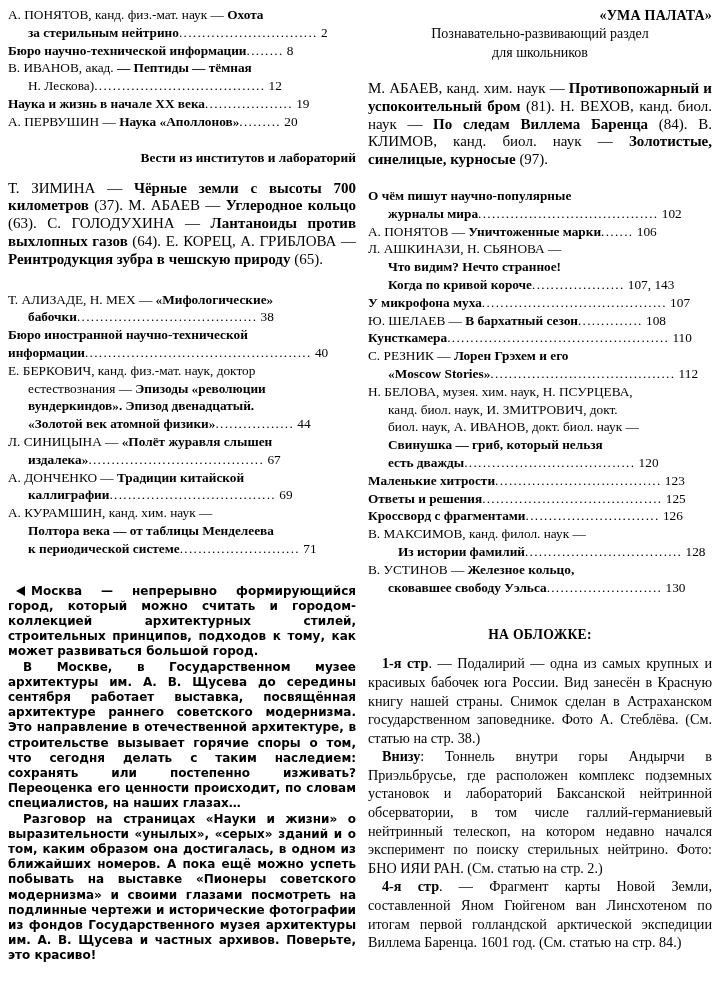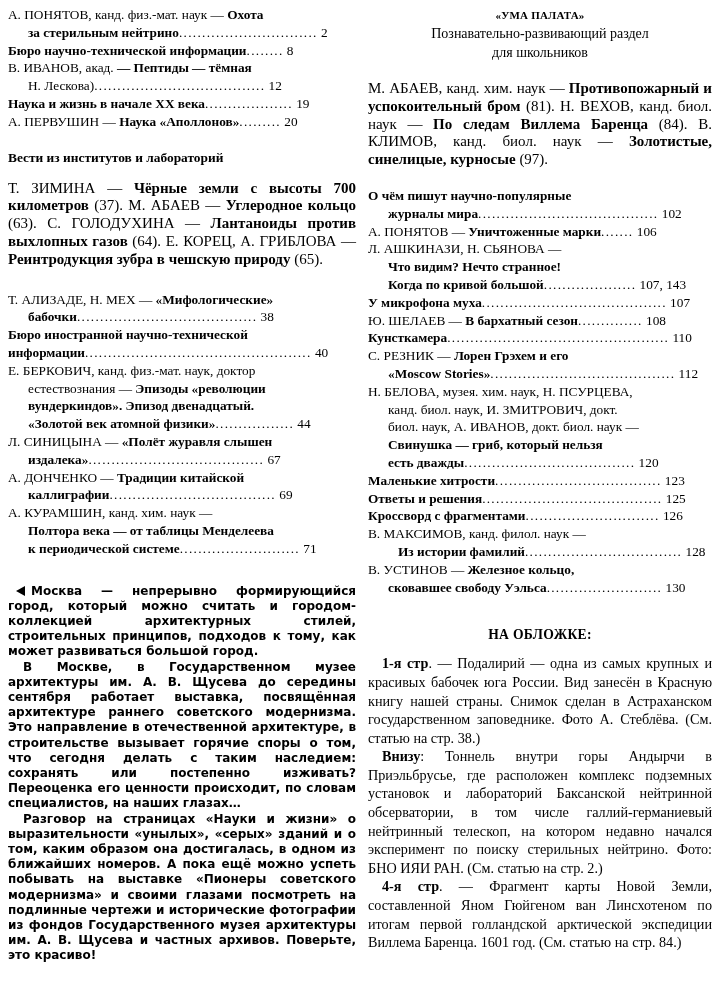--- a/index.html
+++ b/index.html
@@ -63,21 +63,21 @@
     letter-spacing: 1.3px;
     font-weight: normal;
     vertical-align: baseline;
   }
   .pg {
     font-weight: normal;
   }
 
   
   .section-head {
-    text-align: left;
+    text-align: right;
     font-weight: bold;
     font-size: 13.4px;
     line-height: 17px;
   }
   .sp-10 { height: 10px; }
   .sp-14 { height: 14px; }
   .sp-18 { height: 18px; }
   .sp-22 { height: 22px; }
   .sp-26 { height: 26px; }
   .sp-30 { height: 30px; }
@@ -86,23 +86,23 @@
   .note-block {
     font-size: 15px;
     line-height: 17.8px;
     text-align: justify;
     text-align-last: left;
     hyphens: manual;
   }
 
   
   .rc-title {
-    text-align: center;
+    text-align: right;
     font-weight: bold;
-    font-size: 11px;
+    font-size: 14px;
     line-height: 19px;
     letter-spacing: 0.2px;
   }
   .rc-sub {
     text-align: center;
     font-weight: normal;
     font-size: 14px;
     line-height: 18.5px;
   }
 
@@ -243,21 +243,21 @@
         <div class="toc-entry">
           <span class="toc-line"><span class="t-bold">О чём пишут научно-популярные</span></span>
           <span class="toc-line indent"><span class="t-bold">журналы мира</span><span class="leader"> .......................................</span><span class="pg"> 102</span></span>
         </div>
         <div class="toc-entry">
           <span class="toc-line"><span class="t-reg">А. ПОНЯТОВ — </span><span class="t-bold">Уничтоженные марки</span><span class="leader"> .......</span><span class="pg"> 106</span></span>
         </div>
         <div class="toc-entry">
           <span class="toc-line"><span class="t-reg">Л. АШКИНАЗИ, Н. СЬЯНОВА —</span></span>
           <span class="toc-line indent"><span class="t-bold">Что видим? Нечто странное!</span></span>
-          <span class="toc-line indent"><span class="t-bold">Когда по кривой большой</span><span class="leader"> ....................</span><span class="pg"> 107, 143</span></span>
+          <span class="toc-line indent"><span class="t-bold">Когда по кривой короче</span><span class="leader"> ....................</span><span class="pg"> 107, 143</span></span>
         </div>
         <div class="toc-entry">
           <span class="toc-line"><span class="t-bold">У микрофона муха</span><span class="leader"> ........................................</span><span class="pg"> 107</span></span>
         </div>
         <div class="toc-entry">
           <span class="toc-line"><span class="t-reg">Ю. ШЕЛАЕВ — </span><span class="t-bold">В бархатный сезон</span><span class="leader"> ..............</span><span class="pg"> 108</span></span>
         </div>
         <div class="toc-entry">
           <span class="toc-line"><span class="t-bold">Кунсткамера</span><span class="leader"> ................................................</span><span class="pg"> 110</span></span>
         </div>

